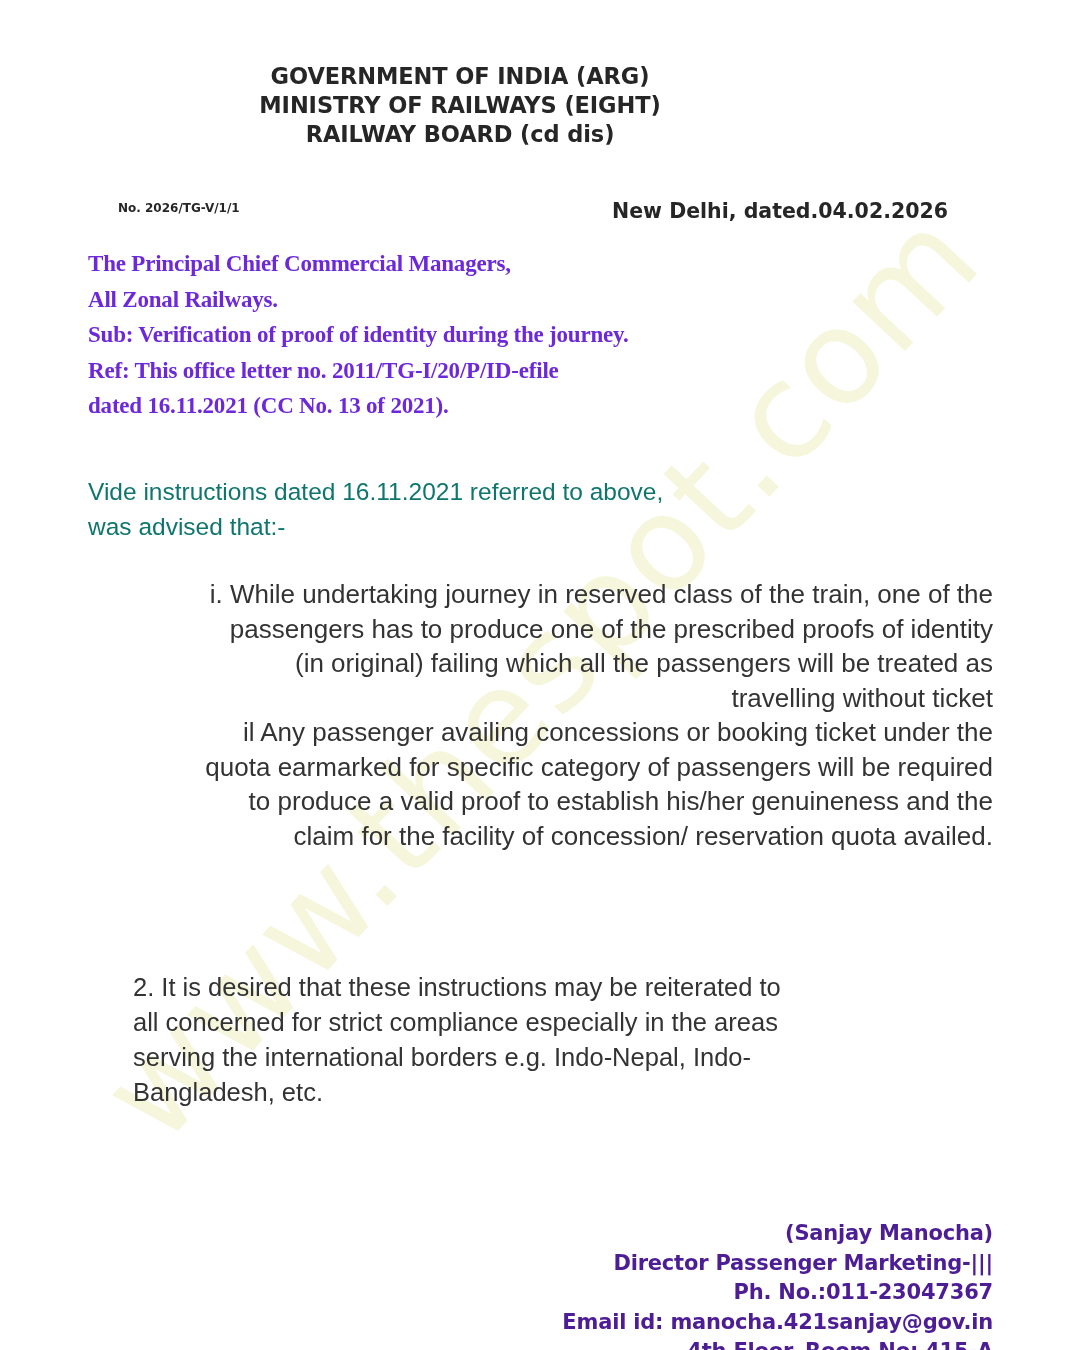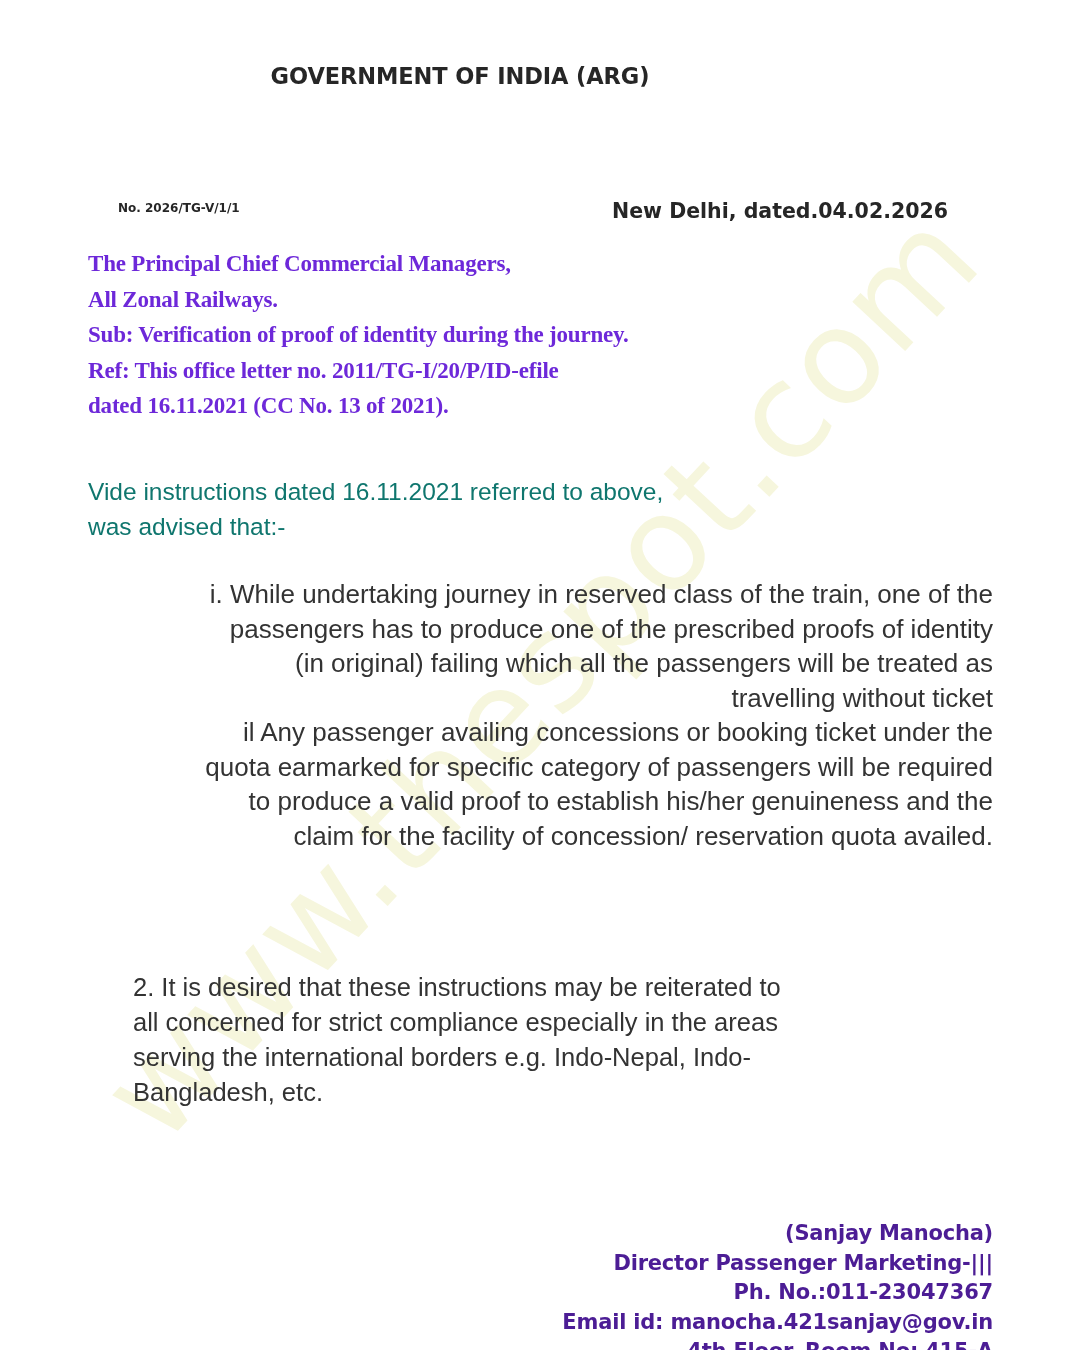--- a/index.html
+++ b/index.html
@@ -177,20 +177,22 @@
 <body>
 
 <div class="page">
 
   <div class="watermark">www.thespot.com</div>
 
   <div class="content">
 
     <div class="letterhead">
       <div>GOVERNMENT OF INDIA (ARG)</div>
+      <div>MINISTRY OF RAILWAYS (EIGHT)</div>
+      <div>RAILWAY BOARD (cd dis)</div>
     </div>
 
     <div class="refline">
       <span class="refno">No. 2026/TG-V/1/1</span>
       <span class="place-date">New Delhi, dated.04.02.2026</span>
     </div>
 
     <div class="addr-block">
       <div>The Principal Chief Commercial Managers,</div>
       <div>All Zonal Railways.</div>

